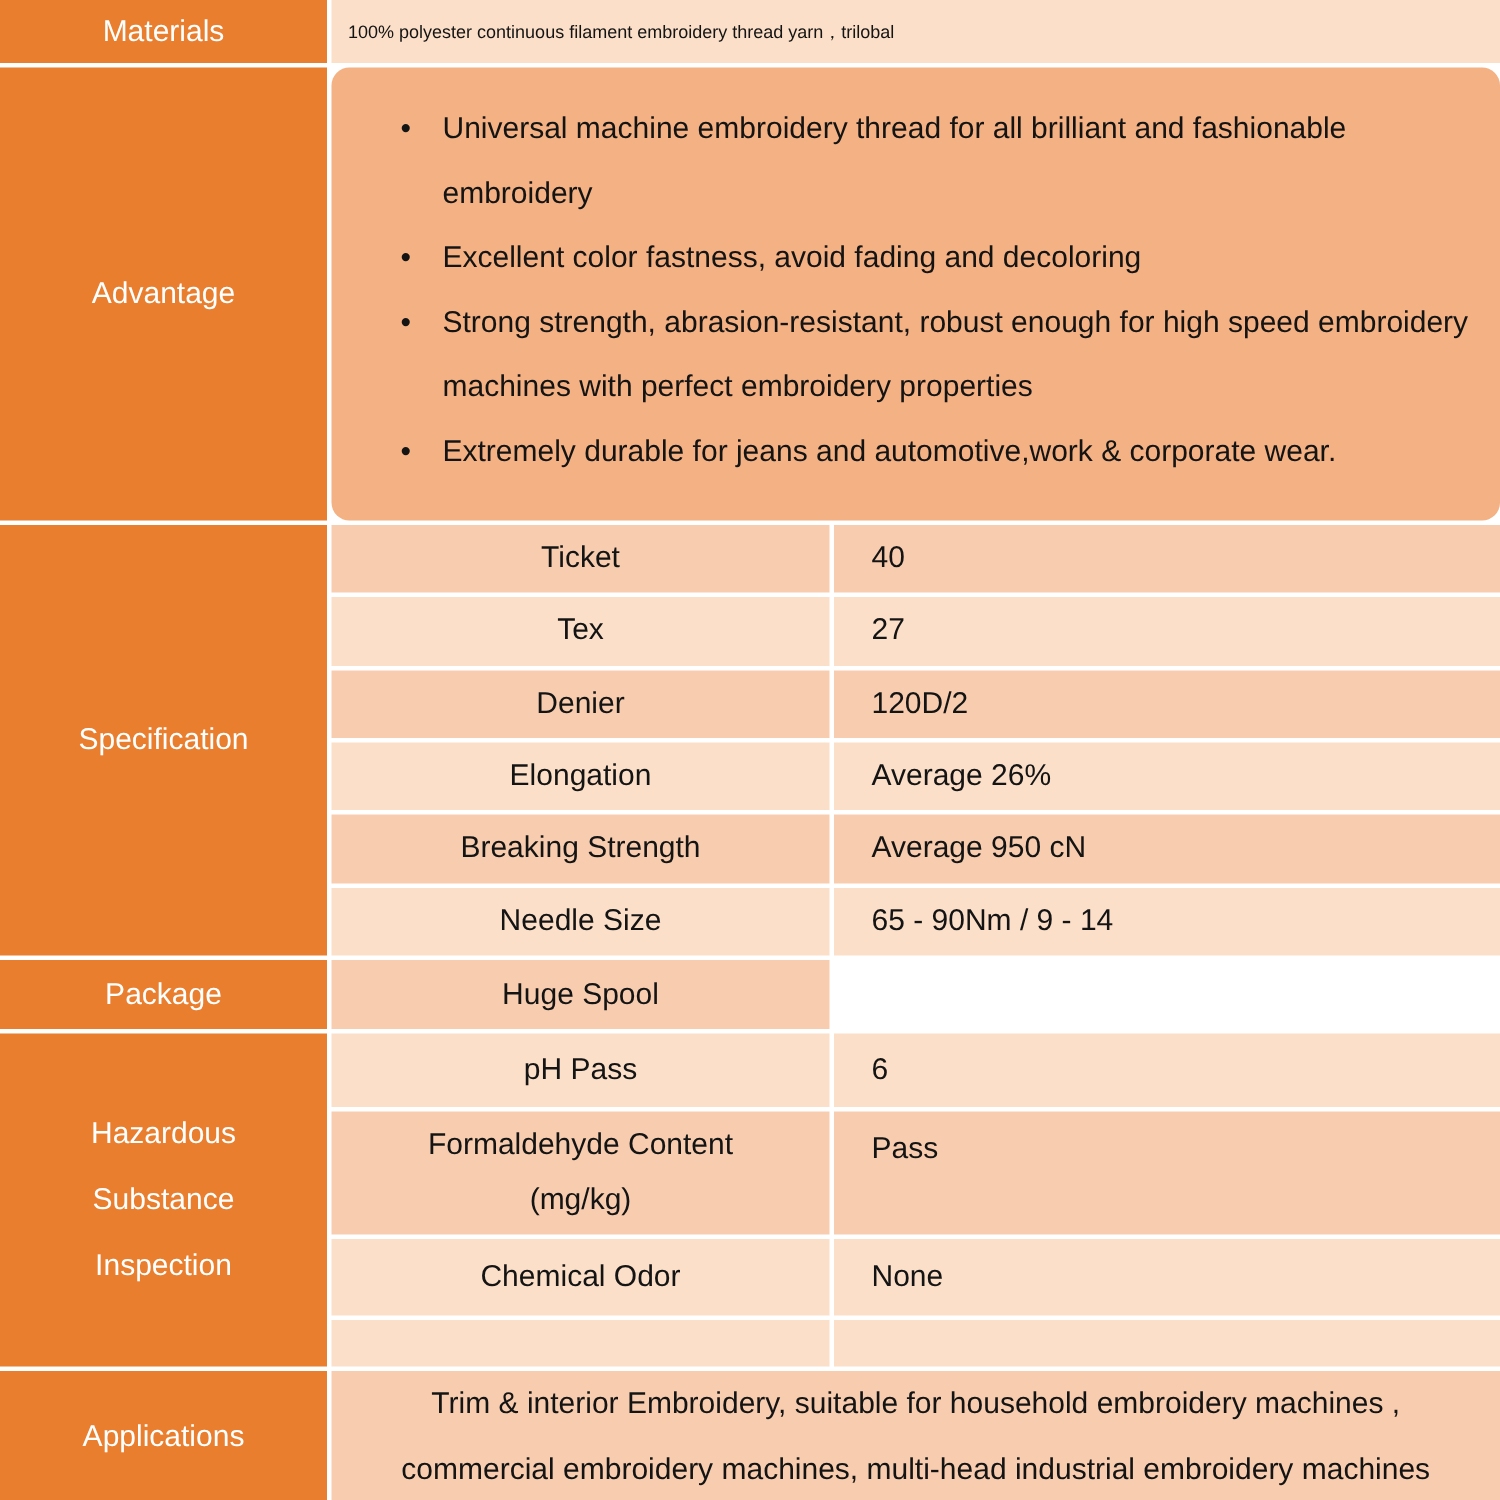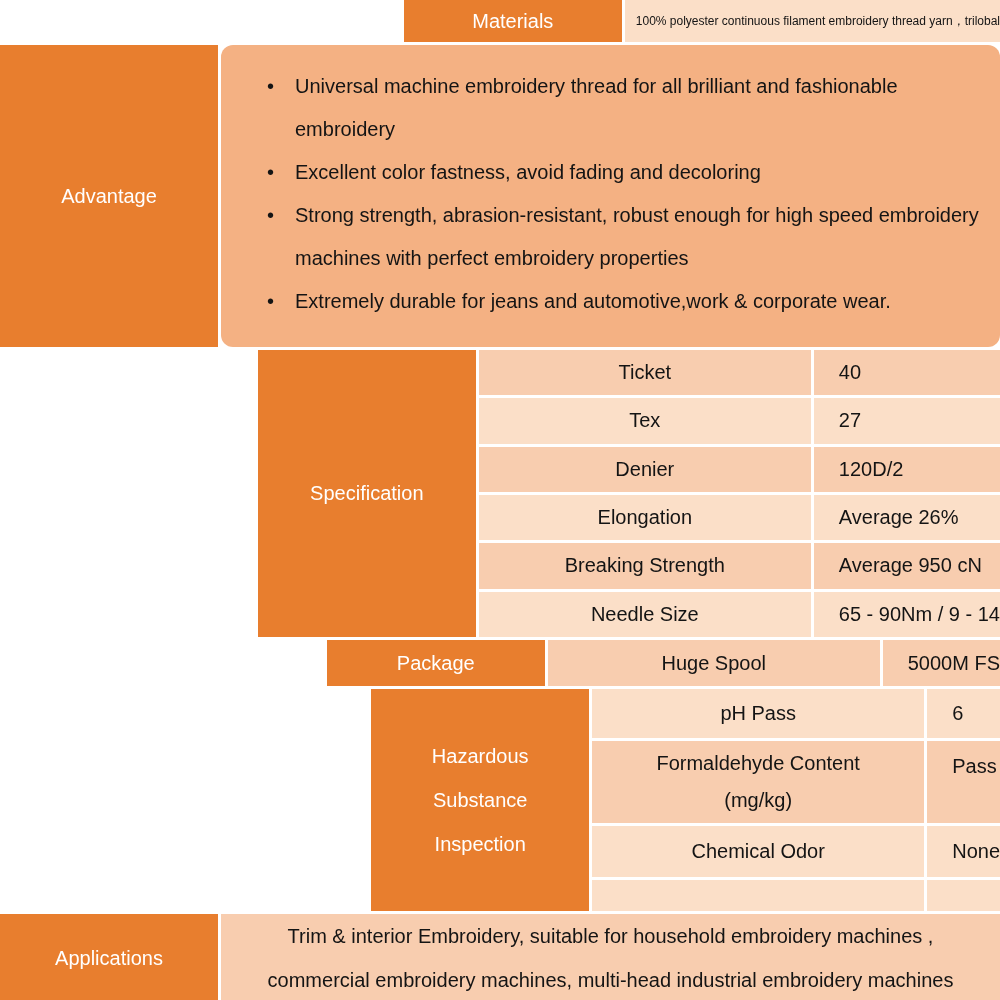--- a/index.html
+++ b/index.html
@@ -15,21 +15,20 @@
   html,body{margin:0;padding:0;}
   body{
     font-family:"Liberation Sans", sans-serif;
     background:var(--grid);
   }
   .sheet{
     width:1000px;height:1000px;
     background:var(--grid);
     display:flex;flex-direction:column;gap:3px;
     color:var(--body-text);
-    align-items:flex-end;
   }
   .section{display:flex;gap:3px;}
   .sec-materials{flex:0 0 42px;}
   .sec-advantage{flex:0 0 302px;}
   .sec-spec{flex:0 0 287px;}
   .sec-package{flex:0 0 46px;}
   .sec-hazard{flex:0 0 222px;}
   .sec-apps{flex:1 1 auto;}
   .rowhead{
     flex:0 0 218px;width:218px;
@@ -180,23 +179,20 @@
 
   <section class="section sec-package">
     <div class="rowhead">
       <span>Package</span>
     </div>
     <div class="content">
       <div class="subrow">
         <div class="prop band-dark">
           <span>Huge Spool</span>
         </div>
-        <div class="val band-dark">
-          <span>5000M FS</span>
-        </div>
       </div>
     </div>
   </section>
 
   <section class="section sec-hazard">
     <div class="rowhead">
       <span class="stack">Hazardous Substance Inspection</span>
     </div>
     <div class="content">
 

